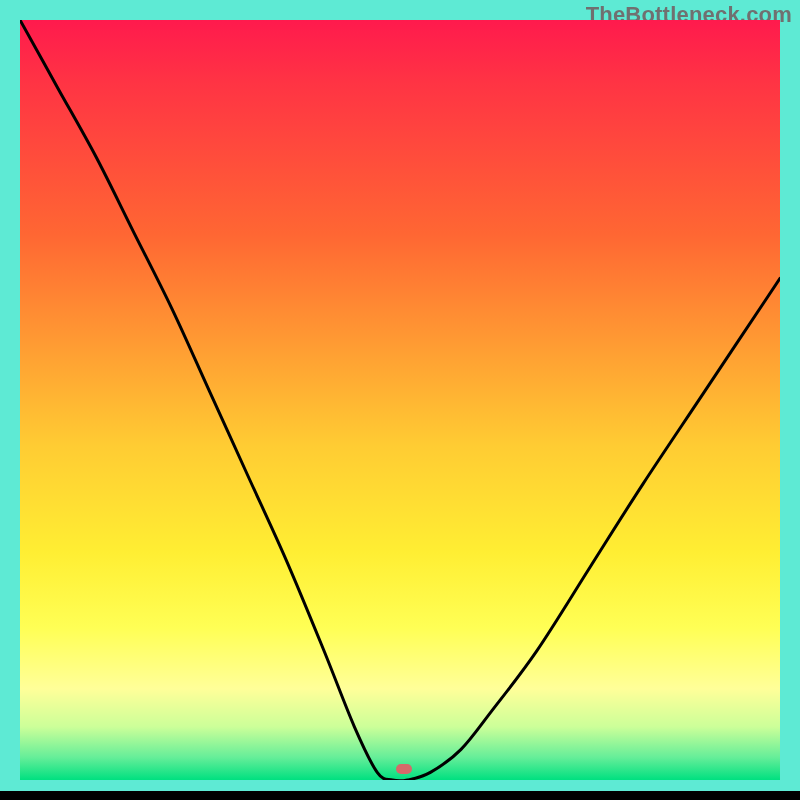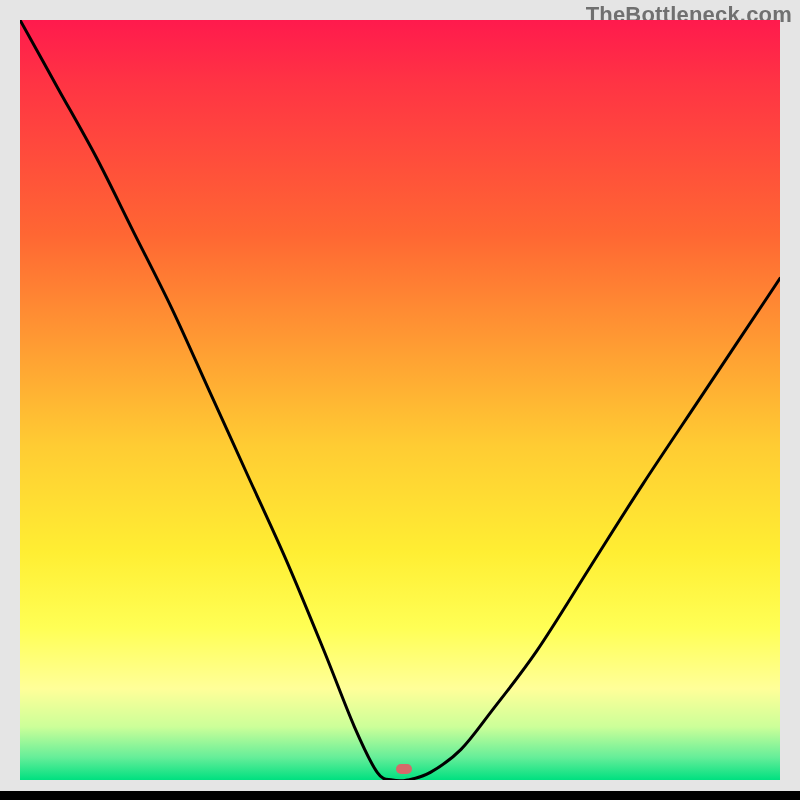--- a/index.html
+++ b/index.html
@@ -10,21 +10,21 @@
     background: #000;
     overflow: hidden;
     font-family: Arial, Helvetica, sans-serif;
   }
   .frame {
     position: absolute;
     left: 0;
     top: 0;
     width: 800px;
     height: 791px;
-    background: #e5e5e5;
+    background: #5eead4;
   }
   .plot-area {
     position: absolute;
     left: 20px;
     top: 20px;
     width: 760px;
     height: 760px;
     background: linear-gradient(to bottom,
       #ff1a4d 0%,
       #ff3344 8%,

